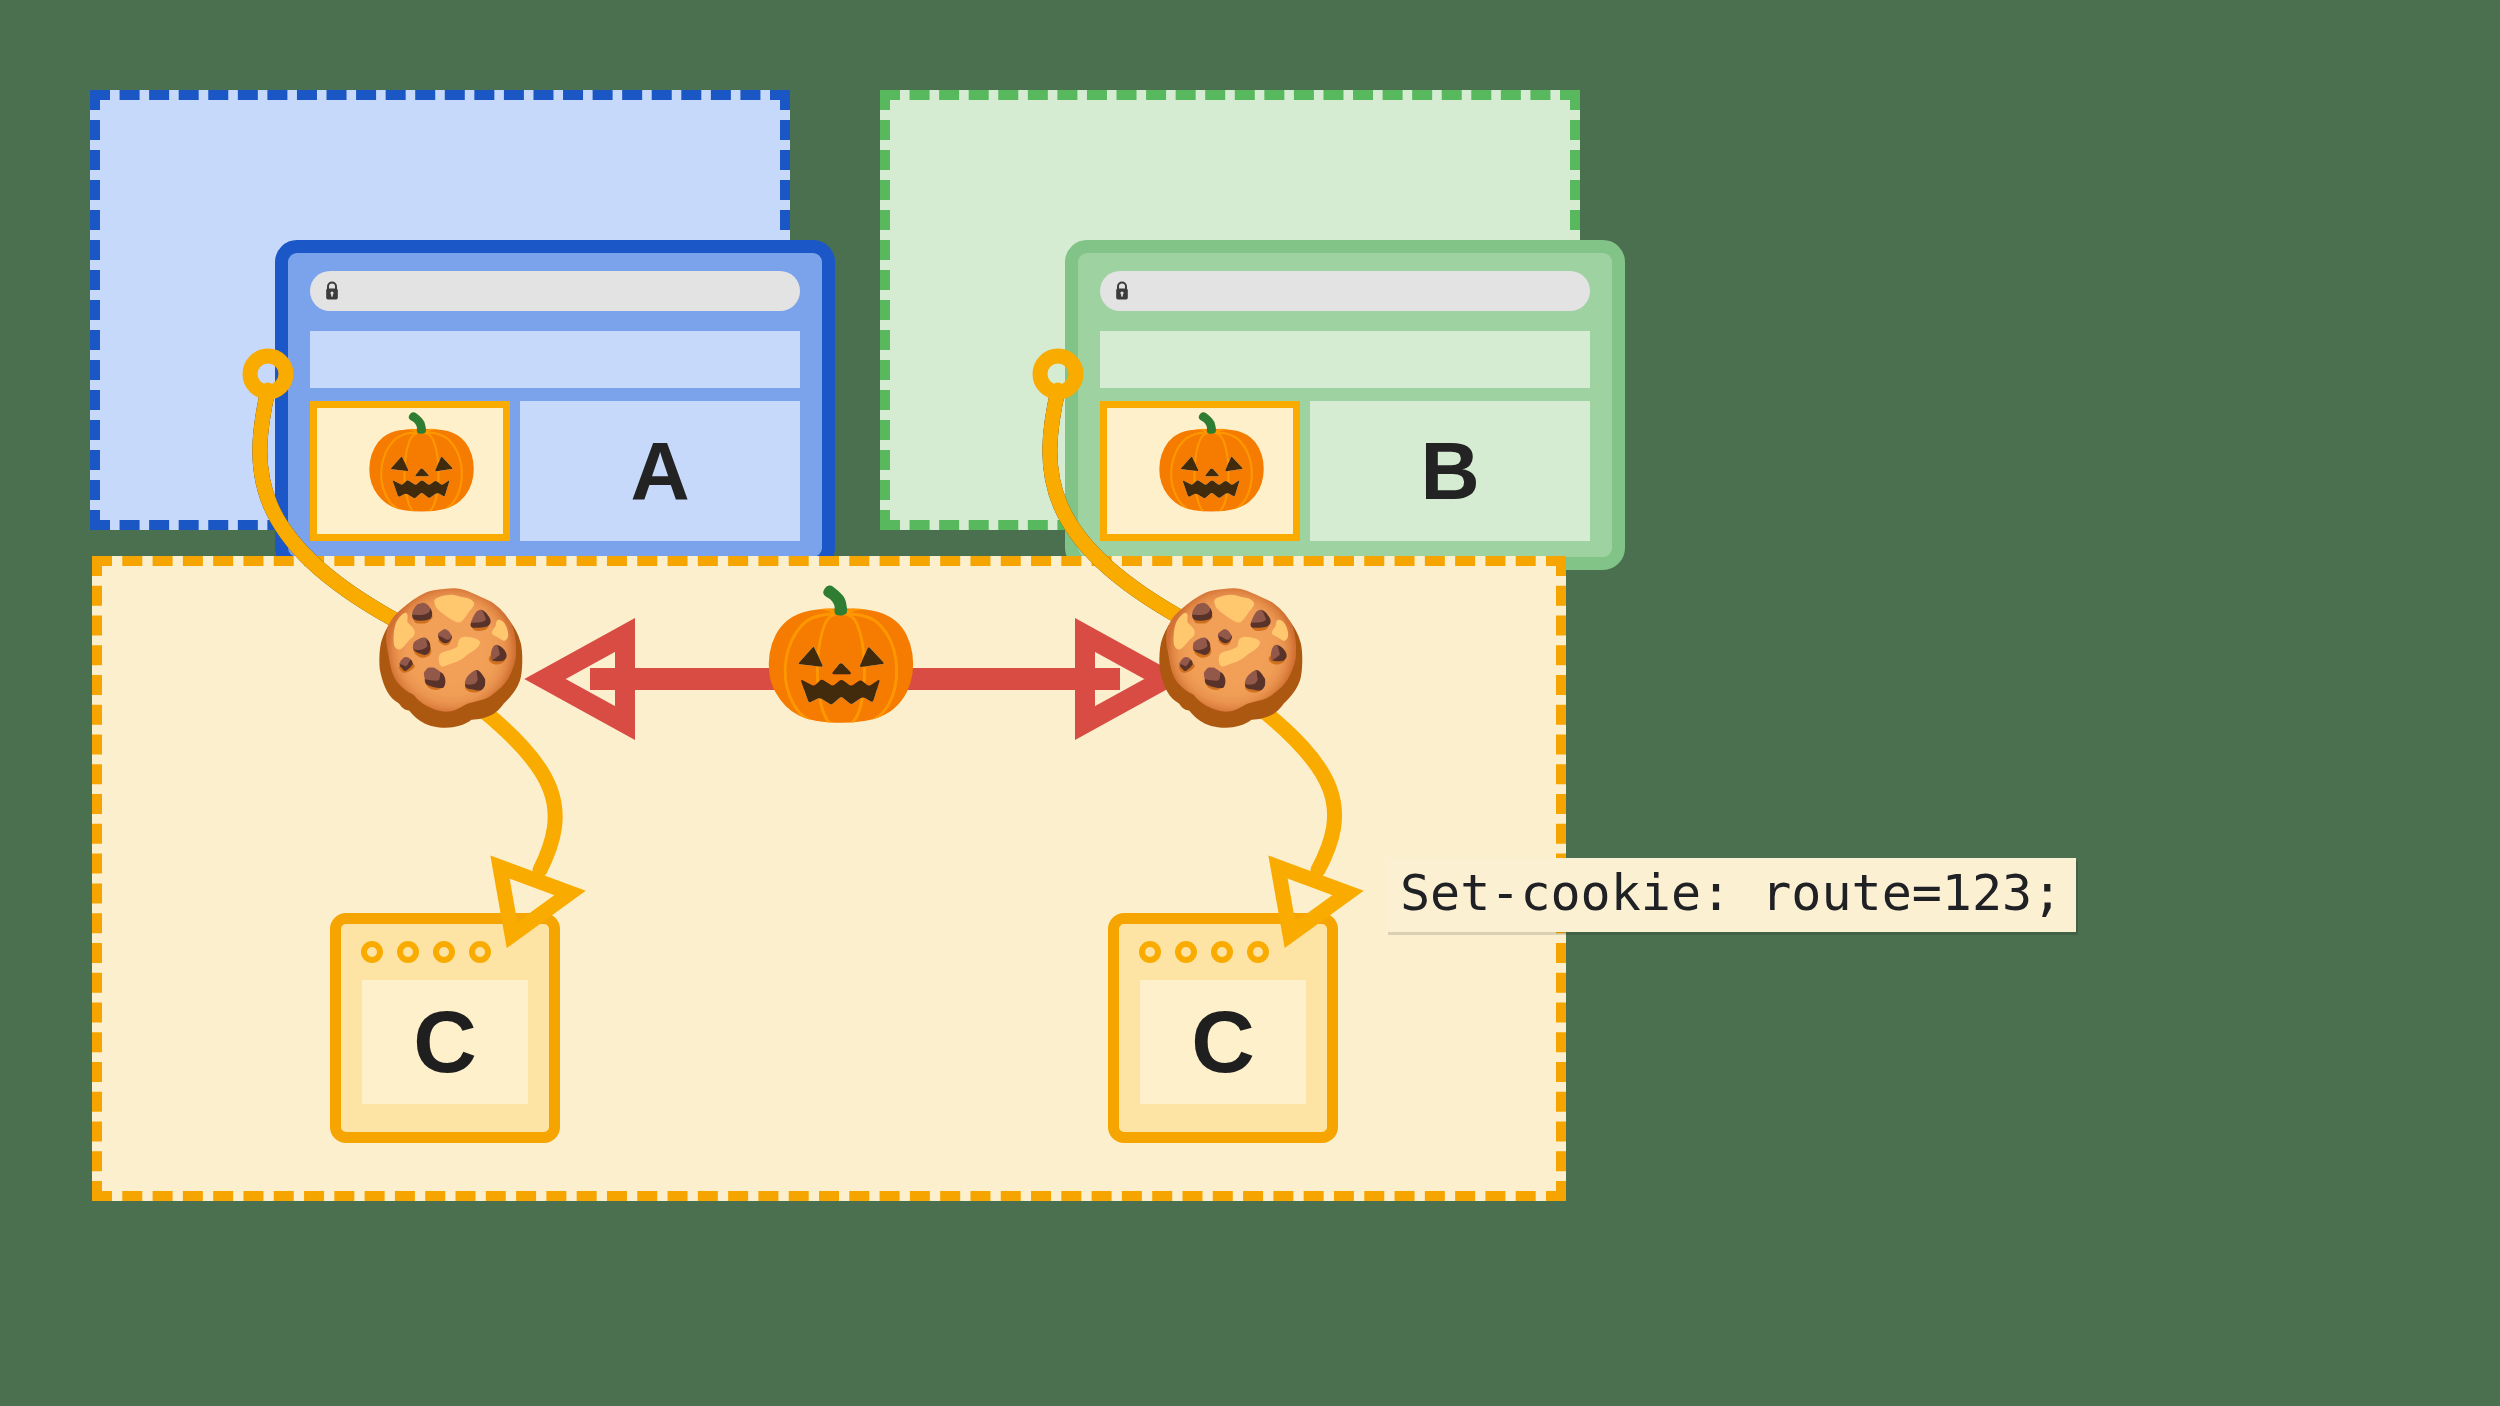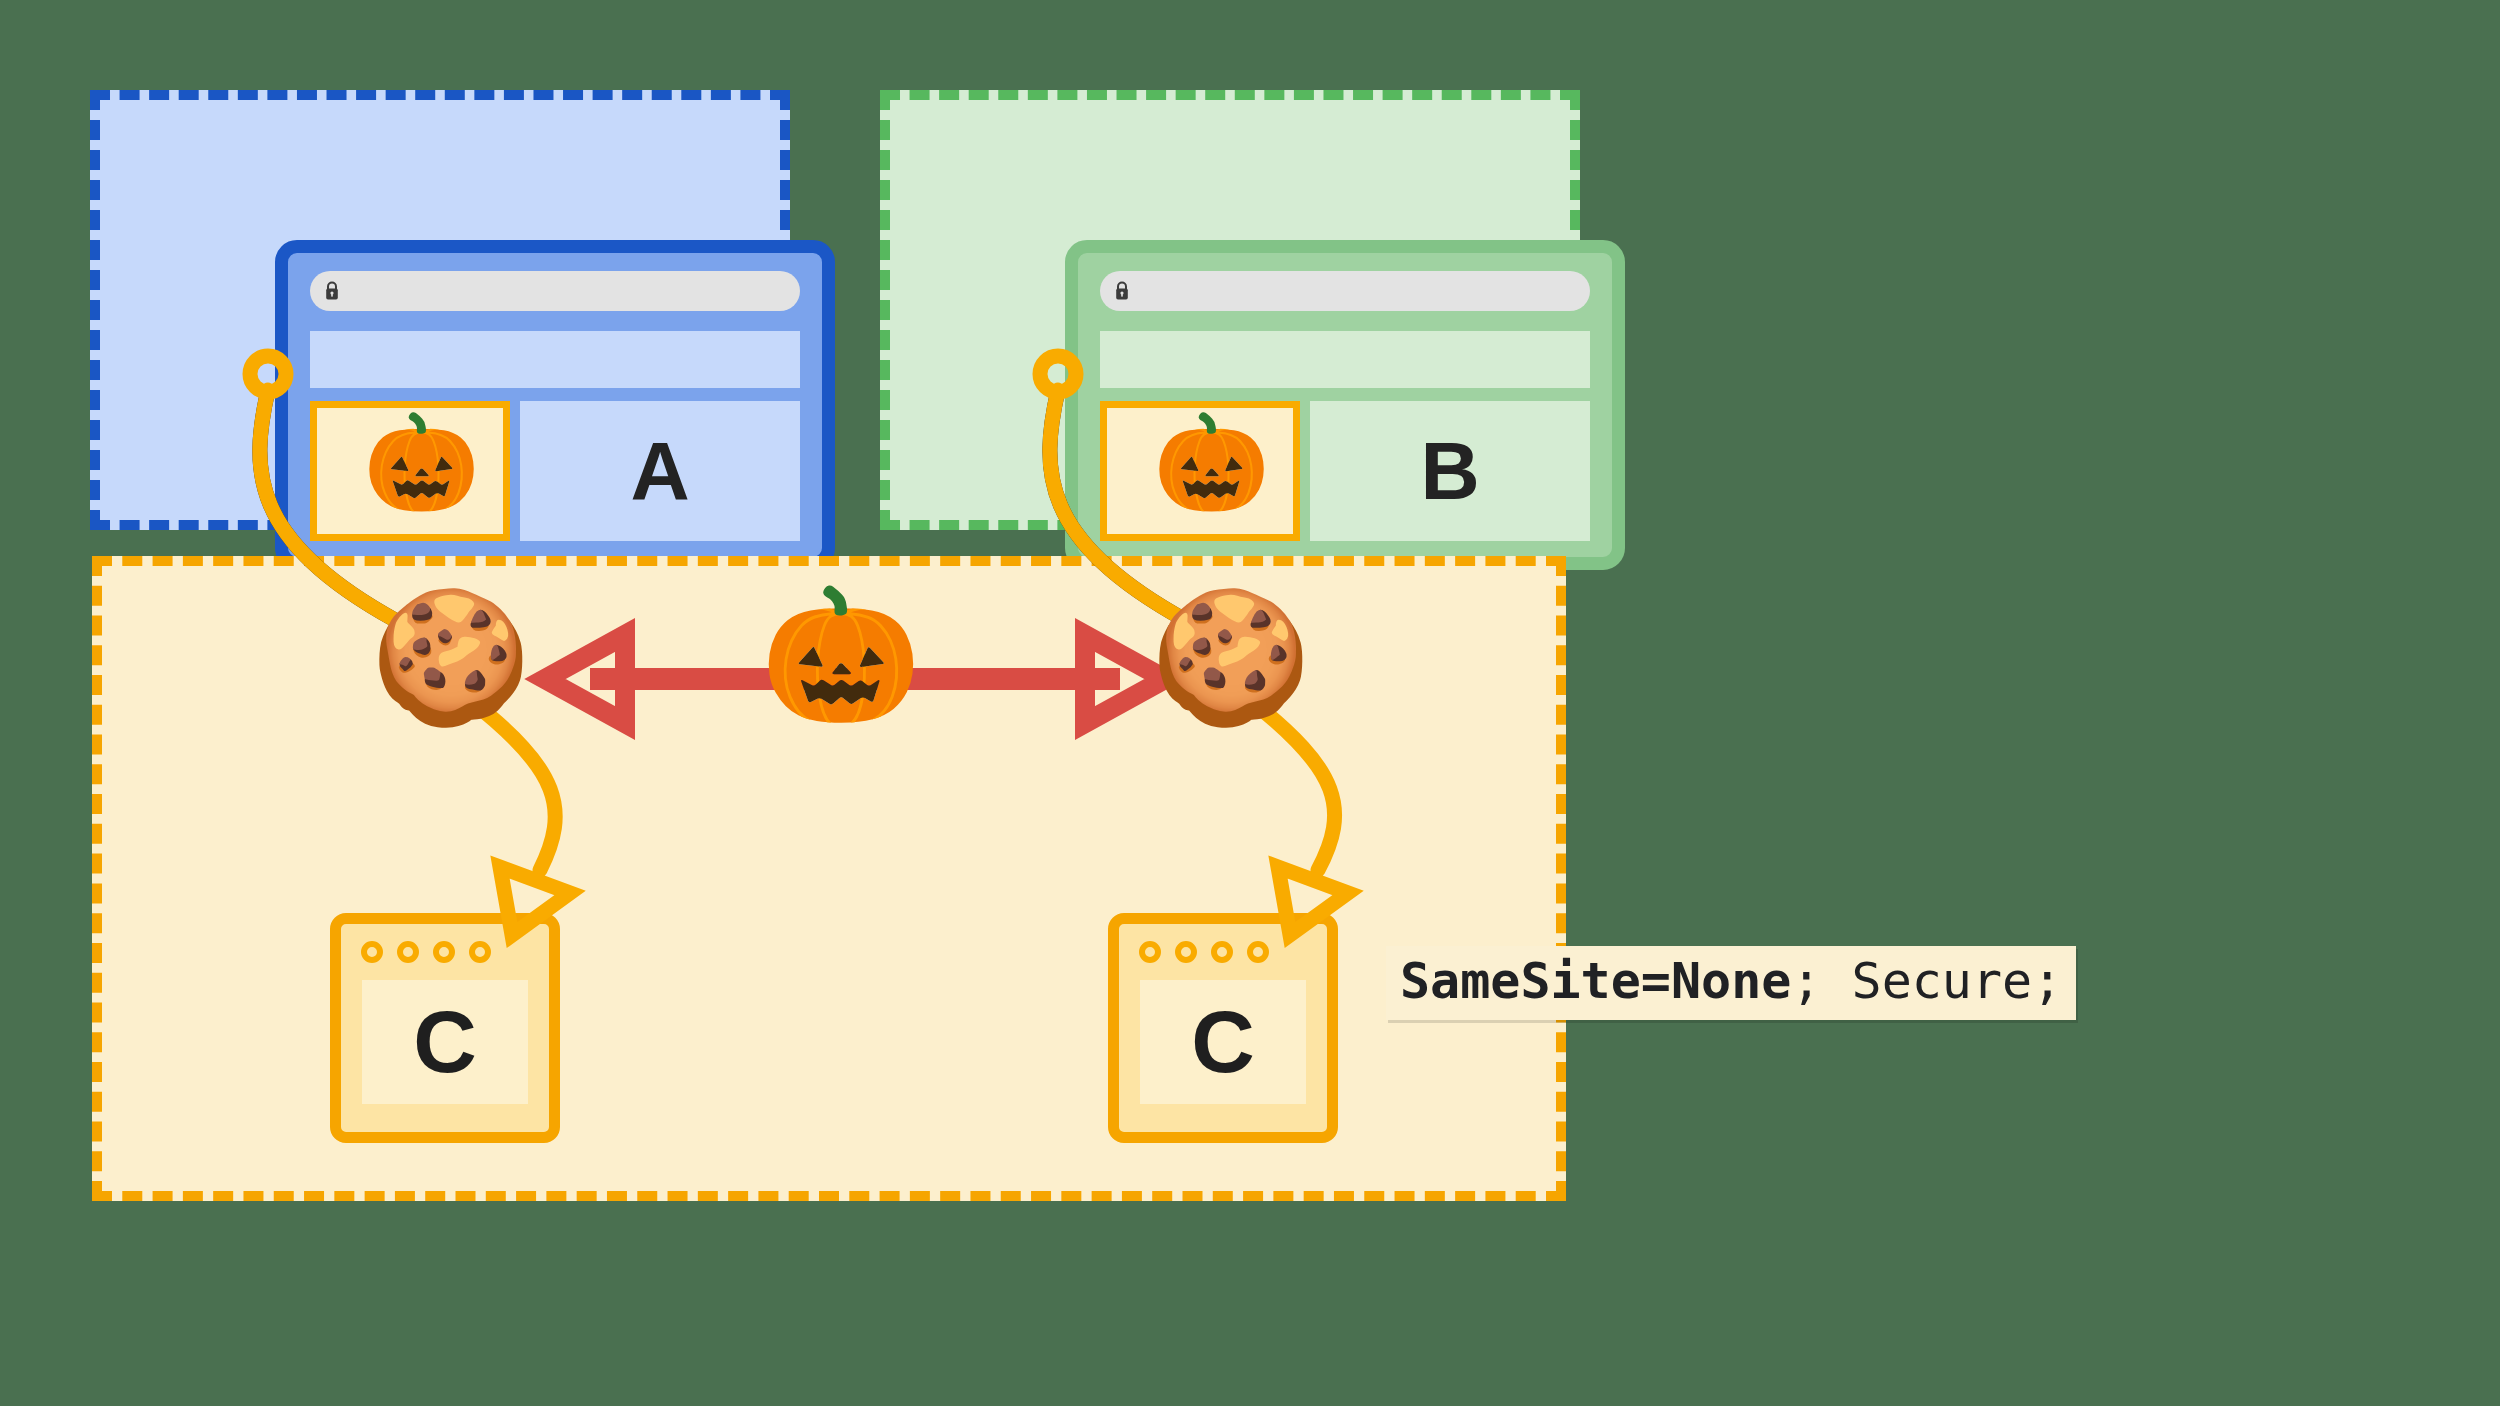--- a/index.html
+++ b/index.html
@@ -175,17 +175,17 @@
       <rect x="590" y="668" width="530" height="22" fill="#d94c44"></rect>
       <path d="M545,679 L625,635 L625,723 Z" fill="none" stroke="#d94c44" stroke-width="20" stroke-linejoin="miter"></path>
       <path d="M1165,679 L1085,635 L1085,723 Z" fill="none" stroke="#d94c44" stroke-width="20" stroke-linejoin="miter"></path>
     </g>
   </svg>
 
   <span class="emoji cookie-big" style="left:370px;top:592px;">🍪</span>
   <span class="emoji pumpkin-mid" style="left:760px;top:590px;">🎃</span>
   <span class="emoji cookie-big" style="left:1150px;top:592px;">🍪</span>
 
-  <div class="callout" id="callout-2">
-    <b>SameSite=None</b><span>; Secure;</span>
+  <div class="callout" id="callout-1">
+    <span>Set-cookie: route=123;</span>
   </div>
 
 </div>
 
 </body></html>

